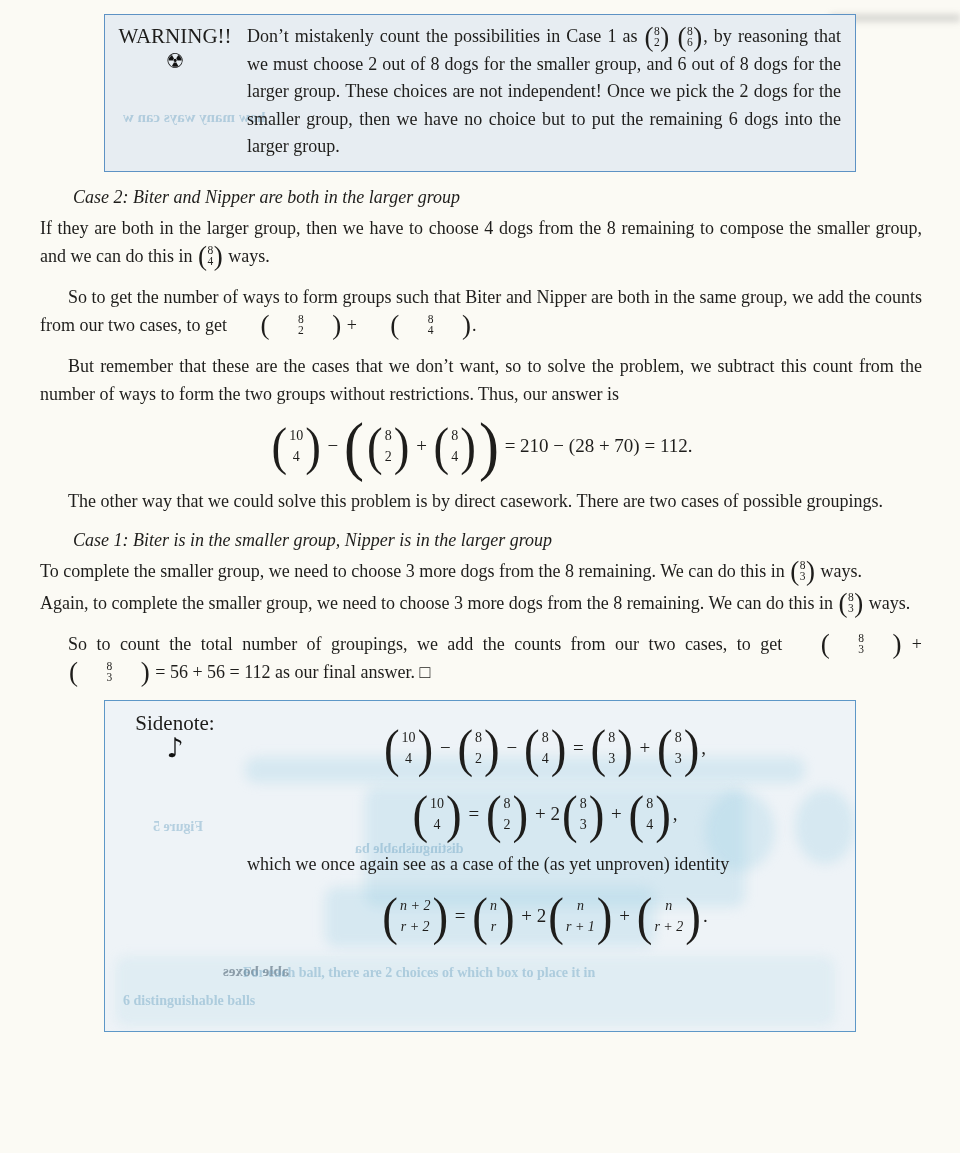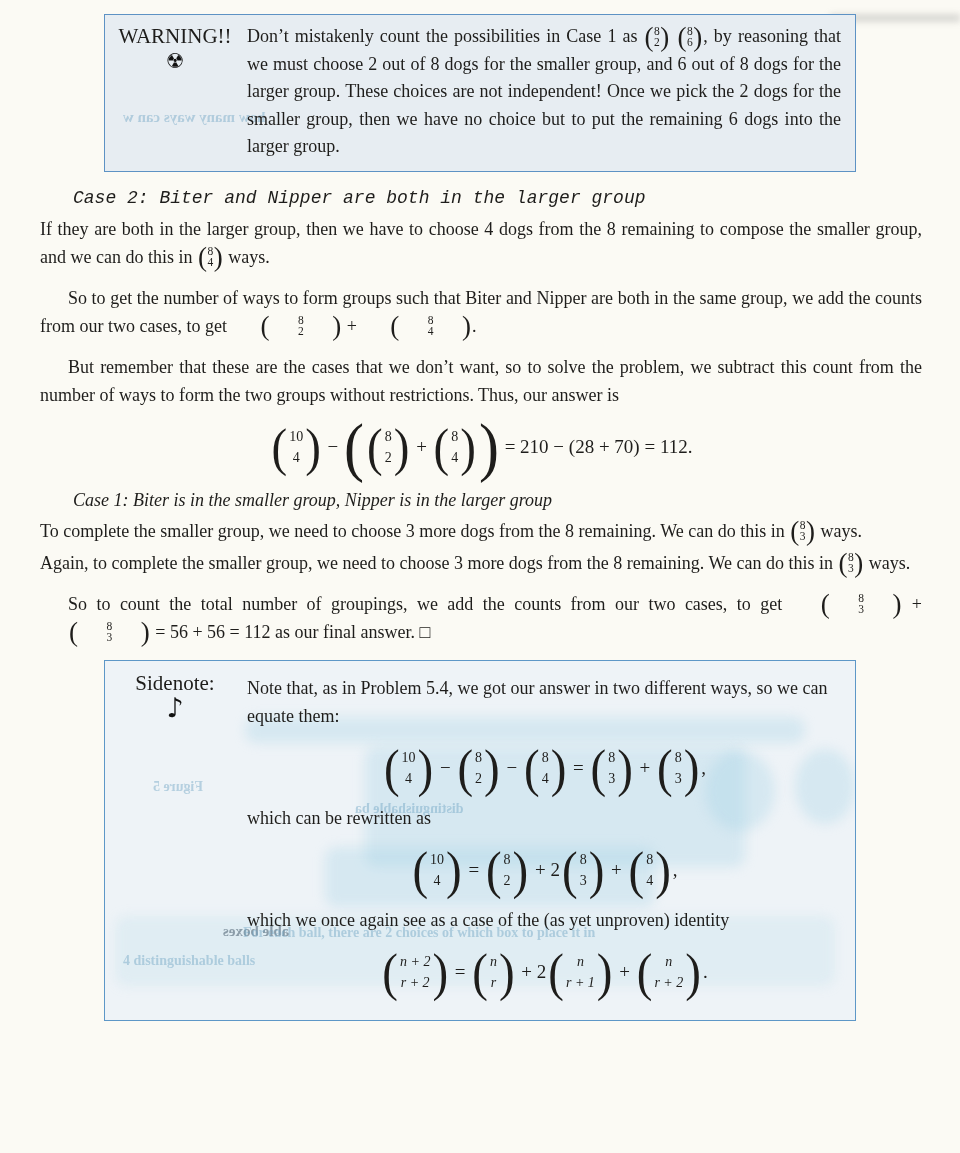--- a/index.html
+++ b/index.html
@@ -89,21 +89,21 @@
           <span class="paren">(</span>
           <span class="col">
             <span>8</span>
             <span>6</span>
           </span>
           <span class="paren">)</span>
         </span><span class="rt">, by reasoning that we must choose 2 out of 8 dogs for the smaller group, and 6 out of 8 dogs for the larger group. These choices are not independent! Once we pick the 2 dogs for the smaller group, then we have no choice but to put the remaining 6 dogs into the larger group.</span></div>
   </div>
 
   <div class="main">
-      <div class="case-heading"><span style="font-style: italic; font-family: Liberation Mono, monospace;">Case 2: Biter and Nipper are both in the larger group</span></div>
+      <div class="case-heading"><span style="font-style: italic;">Case 2: Biter and Nipper are both in the larger group</span></div>
       <div class="para"><span class="rt">If they are both in the larger group, then we have to choose 4 dogs from the 8 remaining to compose the smaller group, and we can do this in </span><span class="binom sm">
           <span class="paren">(</span>
           <span class="col">
             <span>8</span>
             <span>4</span>
           </span>
           <span class="paren">)</span>
         </span><span class="rt"> ways.</span></div>
       <div class="para indent"><span class="rt">So to get the number of ways to form groups such that Biter and Nipper are both in the same group, we add the counts from our two cases, to get </span><span class="binom sm">
           <span class="paren">(</span>
@@ -145,20 +145,21 @@
           <span class="paren">(</span>
           <span class="col">
             <span>8</span>
             <span>4</span>
           </span>
           <span class="paren">)</span>
         </span>
         <span class="bigp">)</span>
         <span class="rt"> = 210 − (28 + 70) = 112.</span>
       </div>
+      <div class="para indent"><span class="rt">The other way that we could solve this problem is by direct casework.  There are two cases of possible groupings.</span></div>
       <div class="case-heading"><span style="font-style: italic;">Case 1: Biter is in the smaller group, Nipper is in the larger group</span></div>
       <div class="para"><span class="rt">To complete the smaller group, we need to choose 3 more dogs from the 8 remaining.  We can do this in </span><span class="binom sm">
           <span class="paren">(</span>
           <span class="col">
             <span>8</span>
             <span>3</span>
           </span>
           <span class="paren">)</span>
         </span><span class="rt"> ways.</span></div>
       <div class="para"><span class="rt">Again, to complete the smaller group, we need to choose 3 more dogs from the 8 remaining.  We can do this in </span><span class="binom sm">
@@ -191,28 +192,27 @@
       <div class="blob" style="left:140px;top:56px;width:560px;height:26px;"></div>
       <div class="blob" style="left:260px;top:86px;width:380px;height:120px;"></div>
       <div class="blob round" style="left:600px;top:90px;width:70px;height:80px;"></div>
       <div class="blob round" style="left:690px;top:88px;width:60px;height:75px;"></div>
       <div class="blob" style="left:220px;top:186px;width:330px;height:60px;"></div>
       <div class="blob" style="left:10px;top:255px;width:720px;height:70px;background:rgba(160,210,230,0.18);"></div>
     <div class="bleed-line mirrored" style="left: 48px; top: 118px; font-size: 14px;">Figure 5</div>
         <div class="bleed-line mirrored" style="left: 250px; top: 140px; font-size: 14px;">distinguishable ba</div>
         <div class="bleed-line mirrored dark" style="left: 118px; top: 262px; font-size: 15px;">able boxes</div>
         <div class="bleed-line" style="left: 120px; top: 264px; font-size: 14px; margin-left: 18px;">For each ball, there are 2 choices of which box to place it in</div>
-        <div class="bleed-line" style="left: 18px; top: 292px; font-size: 14px;">4 distinguishable balls</div>
+        <div class="bleed-line" style="left: 18px; top: 292px; font-size: 14px;">6 distinguishable balls</div>
       </div>
     <div class="box-label-col">
       <div class="box-label">Sidenote:</div>
       <div class="box-icon">♪</div>
     </div>
     <div class="box-text side-blocks">
-        <div class="para"><span class="rt">Note that, as in Problem 5.4, we got our answer in two different ways, so we can equate them:</span></div>
         <div class="eq">
           <span class="binom lg">
             <span class="paren">(</span>
             <span class="col">
               <span>10</span>
               <span>4</span>
             </span>
             <span class="paren">)</span>
           </span>
           <span class="rt"> − </span>
@@ -246,21 +246,20 @@
           <span class="binom lg">
             <span class="paren">(</span>
             <span class="col">
               <span>8</span>
               <span>3</span>
             </span>
             <span class="paren">)</span>
           </span>
           <span class="rt">,</span>
         </div>
-        <div class="para"><span class="rt">which can be rewritten as</span></div>
         <div class="eq">
           <span class="binom lg">
             <span class="paren">(</span>
             <span class="col">
               <span>10</span>
               <span>4</span>
             </span>
             <span class="paren">)</span>
           </span>
           <span class="rt"> = </span>

